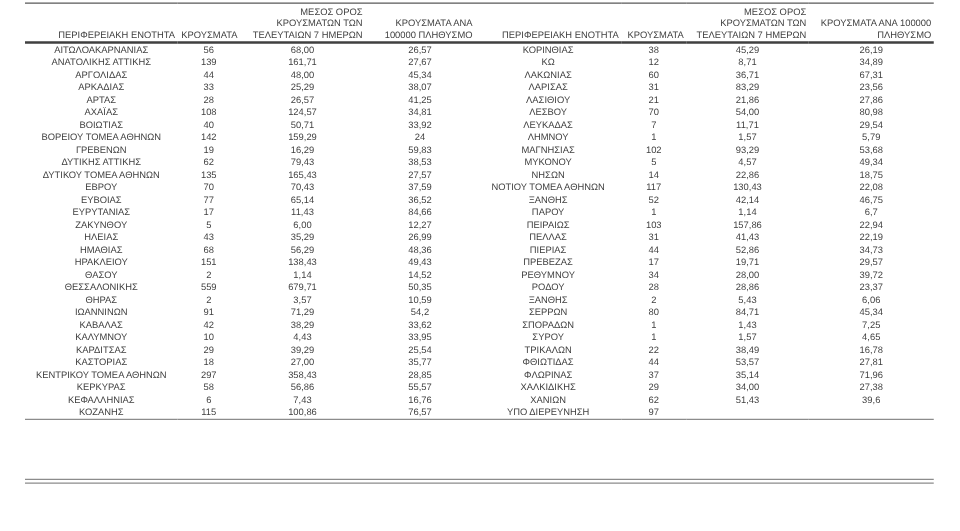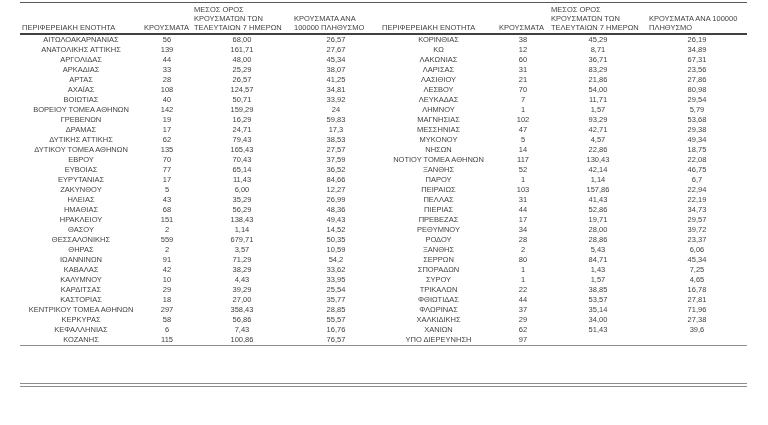--- a/index.html
+++ b/index.html
@@ -28,21 +28,21 @@
   table.stats {
     border-collapse: collapse;
     table-layout: fixed;
     width: 727px;
     border-top: 1px solid #595959;
   }
   table.stats th {
     font-weight: normal;
     font-size: 7.5px;
     line-height: 9px;
-    text-align: left;
+    text-align: right;
     vertical-align: bottom;
     padding: 2px 2px 1px 2px;
     border-bottom: 2px solid #404040;
     color: #3f3f3f;
   }
   table.stats td {
     font-size: 7.5px;
     line-height: 10px;
     height: 10px;
     text-align: center;
@@ -179,30 +179,20 @@
             <td>ΓΡΕΒΕΝΩΝ</td>
             <td>19</td>
             <td>16,29</td>
             <td>59,83</td>
             <td>ΜΑΓΝΗΣΙΑΣ</td>
             <td>102</td>
             <td>93,29</td>
             <td>53,68</td>
           </tr>
           <tr>
-            <td>ΔΡΑΜΑΣ</td>
-            <td>17</td>
-            <td>24,71</td>
-            <td>17,3</td>
-            <td>ΜΕΣΣΗΝΙΑΣ</td>
-            <td>47</td>
-            <td>42,71</td>
-            <td>29,38</td>
-          </tr>
-          <tr>
             <td>ΔΥΤΙΚΗΣ ΑΤΤΙΚΗΣ</td>
             <td>62</td>
             <td>79,43</td>
             <td>38,53</td>
             <td>ΜΥΚΟΝΟΥ</td>
             <td>5</td>
             <td>4,57</td>
             <td>49,34</td>
           </tr>
           <tr>
@@ -345,21 +335,21 @@
             <td>1,57</td>
             <td>4,65</td>
           </tr>
           <tr>
             <td>ΚΑΡΔΙΤΣΑΣ</td>
             <td>29</td>
             <td>39,29</td>
             <td>25,54</td>
             <td>ΤΡΙΚΑΛΩΝ</td>
             <td>22</td>
-            <td>38,85</td>
+            <td>38,49</td>
             <td>16,78</td>
           </tr>
           <tr>
             <td>ΚΑΣΤΟΡΙΑΣ</td>
             <td>18</td>
             <td>27,00</td>
             <td>35,77</td>
             <td>ΦΘΙΩΤΙΔΑΣ</td>
             <td>44</td>
             <td>53,57</td>

